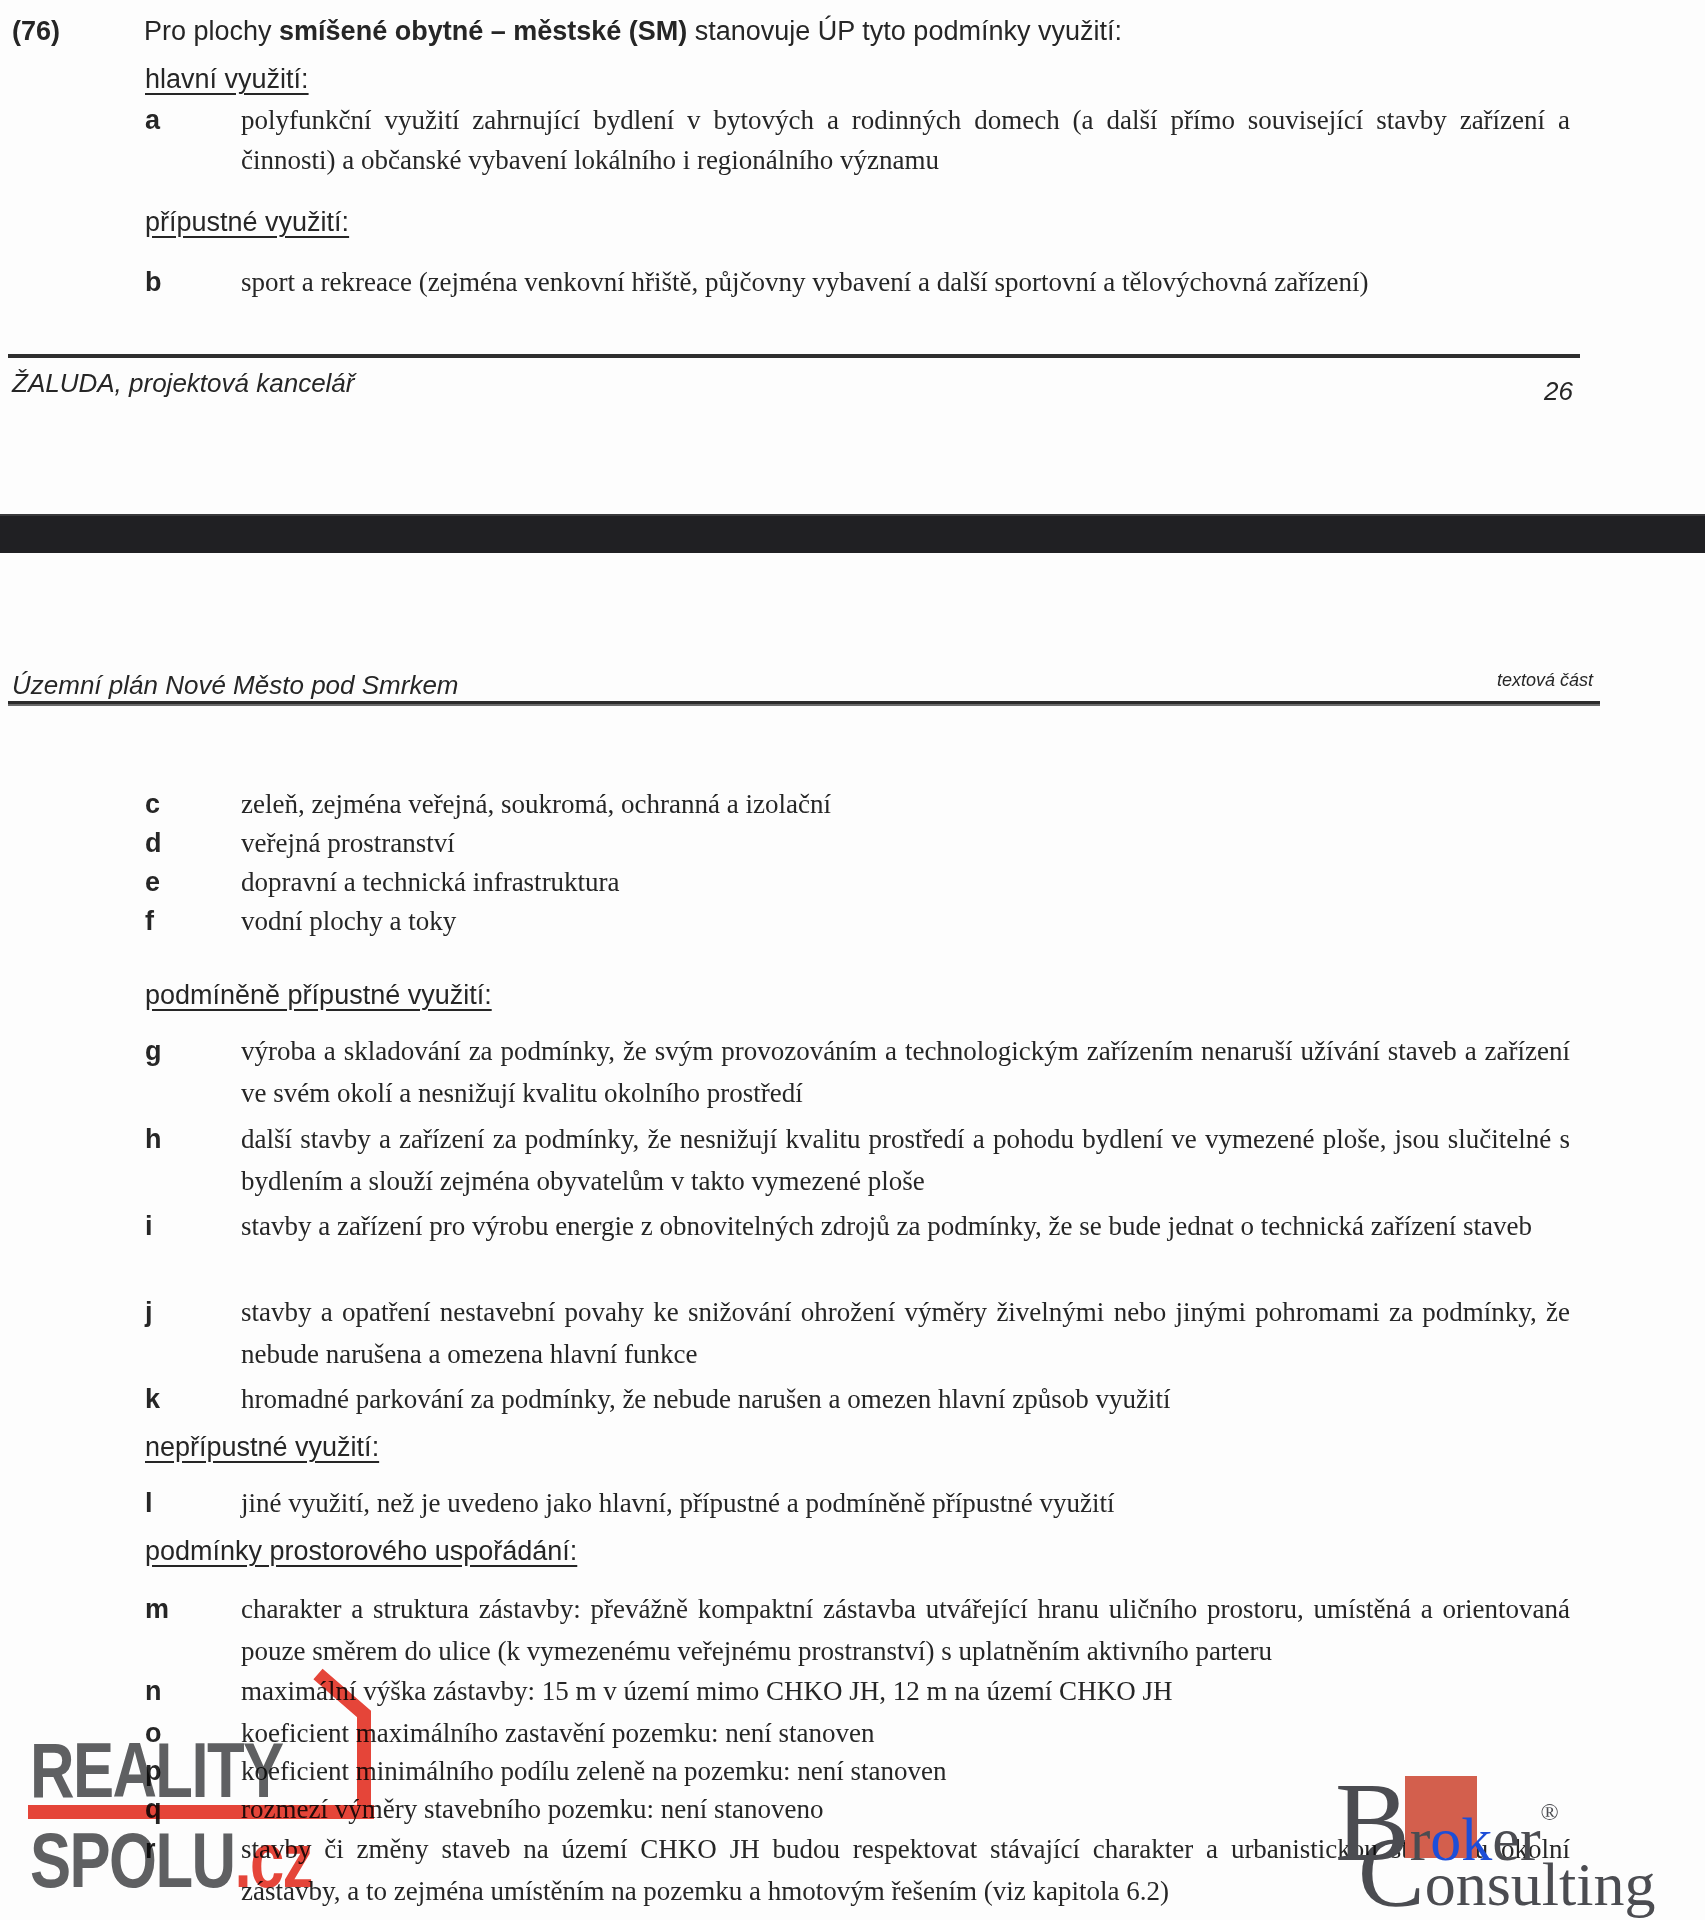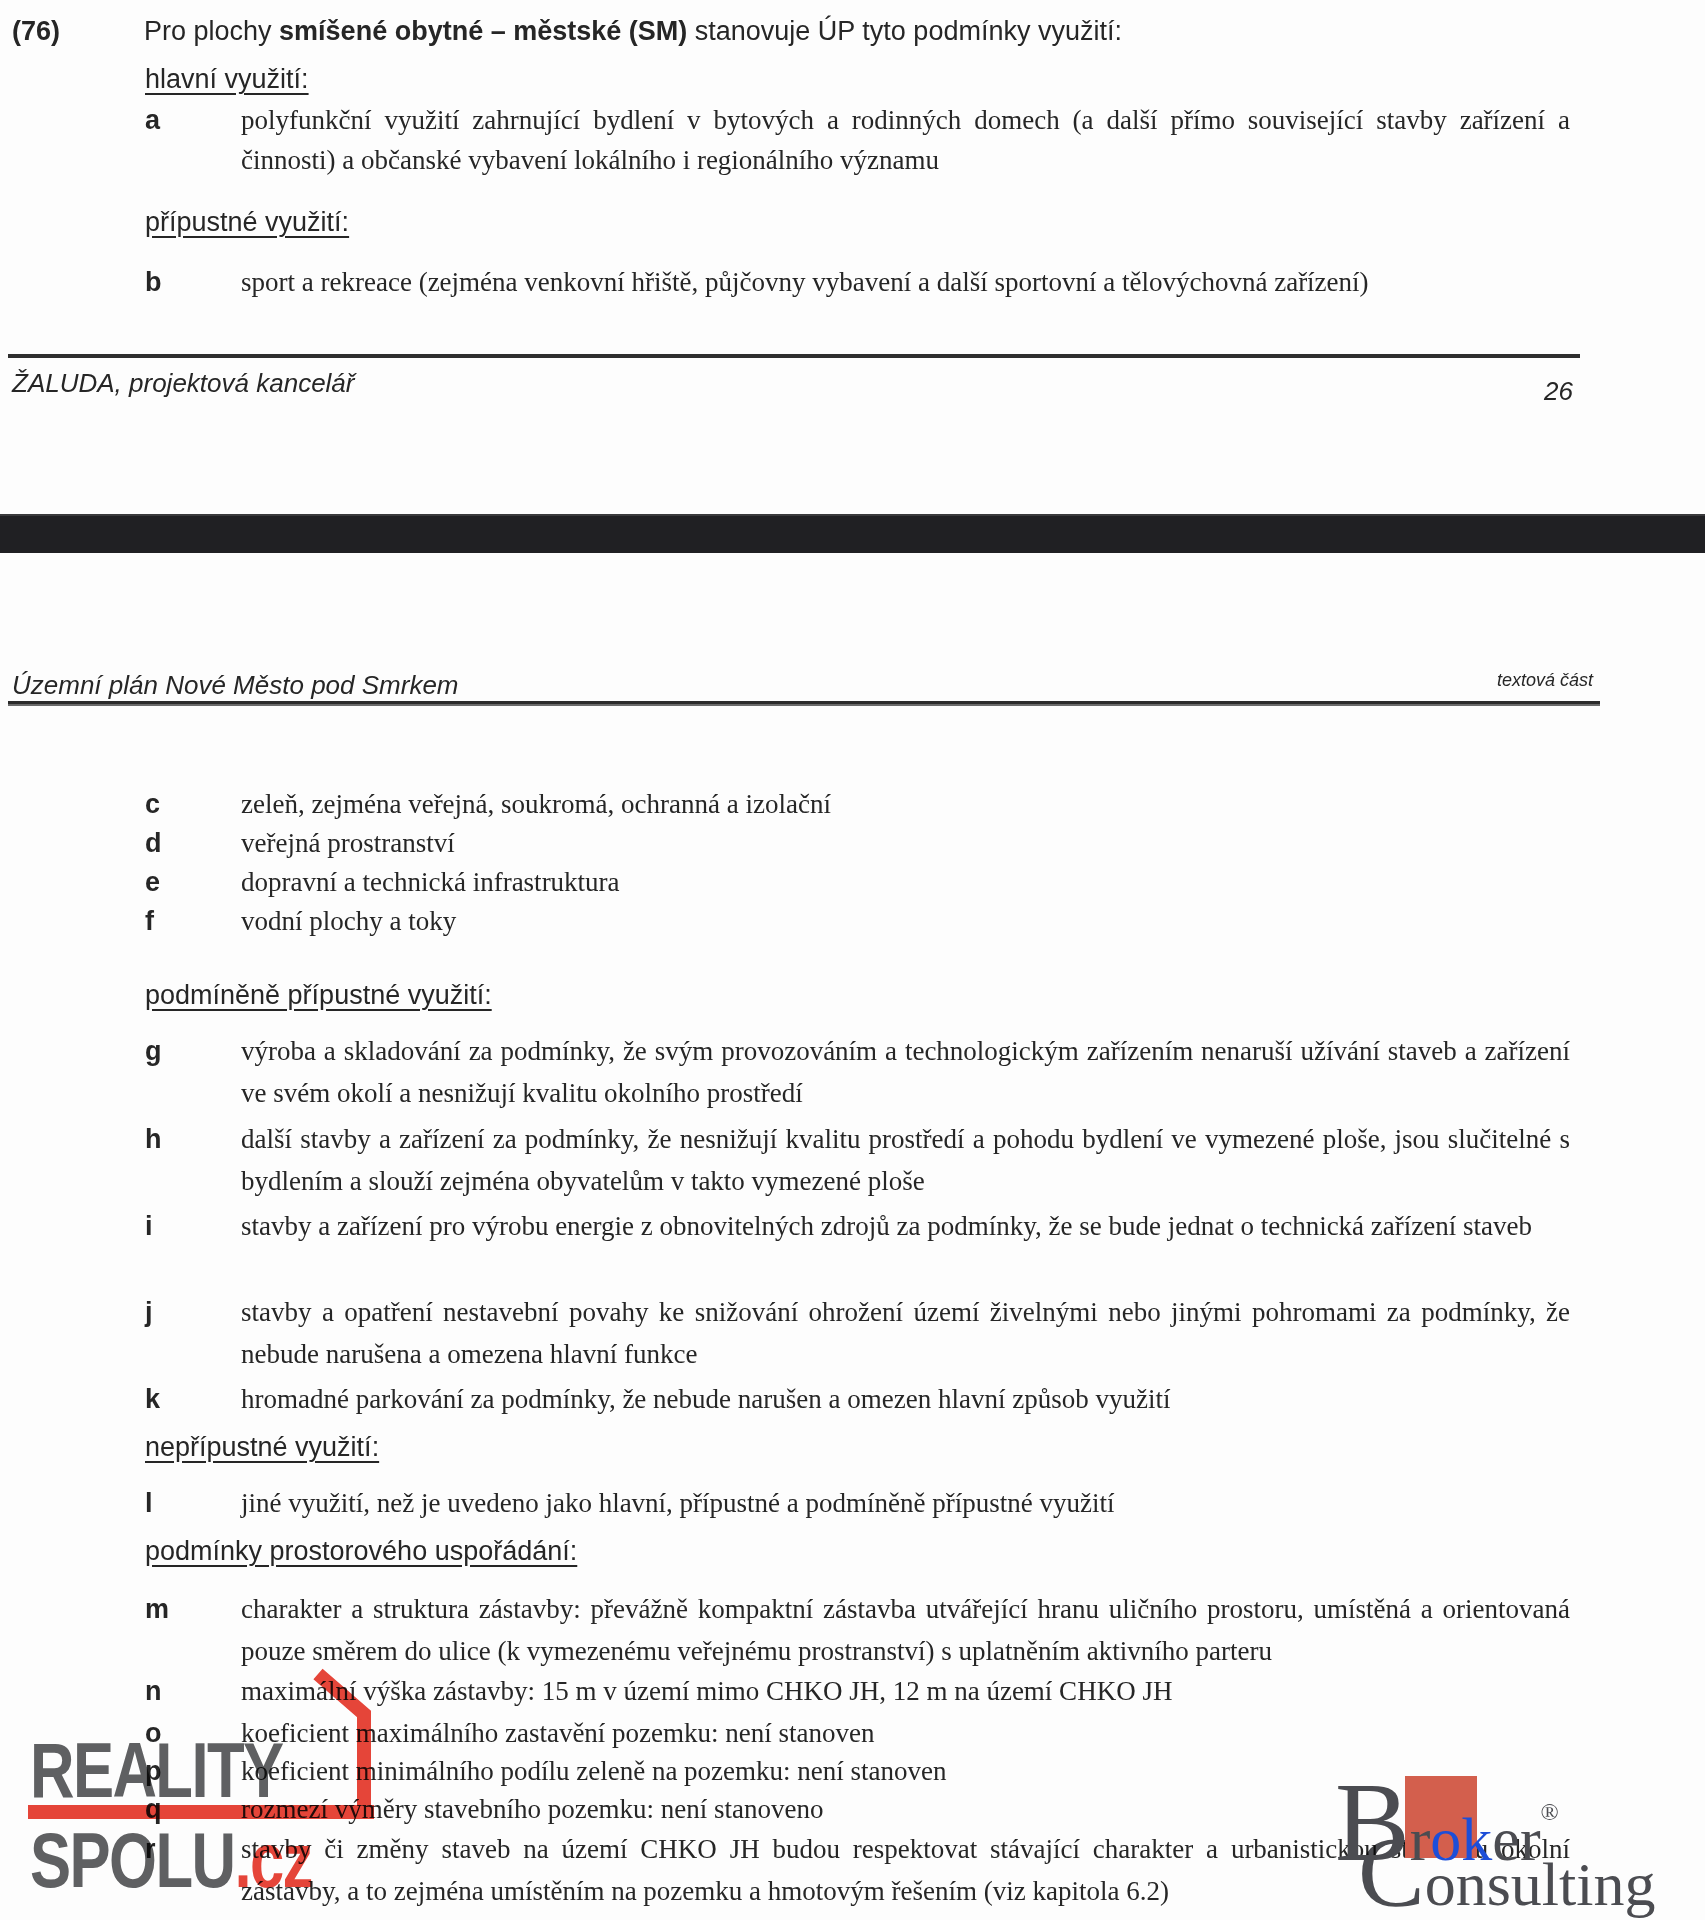--- a/index.html
+++ b/index.html
@@ -109,21 +109,21 @@
   <div class="abs item just" style="top:1118px">
     <span class="marker">h</span>
     <div class="itext">další stavby a zařízení za podmínky, že nesnižují kvalitu prostředí a pohodu bydlení ve vymezené ploše, jsou slučitelné s bydlením a slouží zejména obyvatelům v takto vymezené ploše</div>
   </div>
   <div class="abs item just" style="top:1205px">
     <span class="marker">i</span>
     <div class="itext">stavby a zařízení pro výrobu energie z obnovitelných zdrojů za podmínky, že se bude jednat o technická zařízení staveb</div>
   </div>
   <div class="abs item just" style="top:1291px">
     <span class="marker">j</span>
-    <div class="itext">stavby a opatření nestavební povahy ke snižování ohrožení území živelnými nebo jinými pohromami za podmínky, že nebude narušena a omezena hlavní funkce</div>
+    <div class="itext">stavby a opatření nestavební povahy ke snižování ohrožení výměry živelnými nebo jinými pohromami za podmínky, že nebude narušena a omezena hlavní funkce</div>
   </div>
   <div class="abs item" style="top:1378px">
     <span class="marker">k</span>
     <div class="itext">hromadné parkování za podmínky, že nebude narušen a omezen hlavní způsob využití</div>
   </div>
 
   <div class="abs heading" style="top:1430px">nepřípustné využití:</div>
 
   <div class="abs item" style="top:1482px">
     <span class="marker">l</span>

